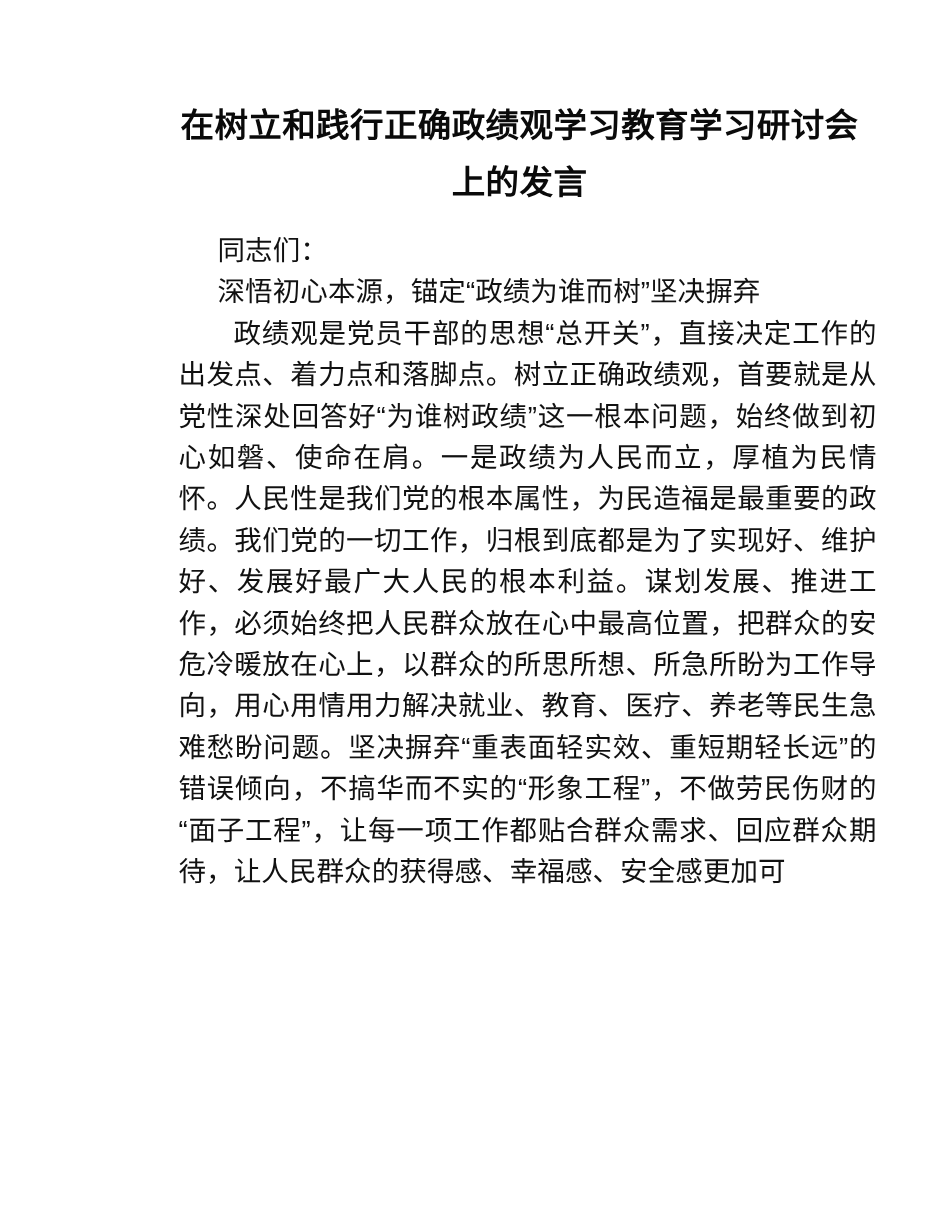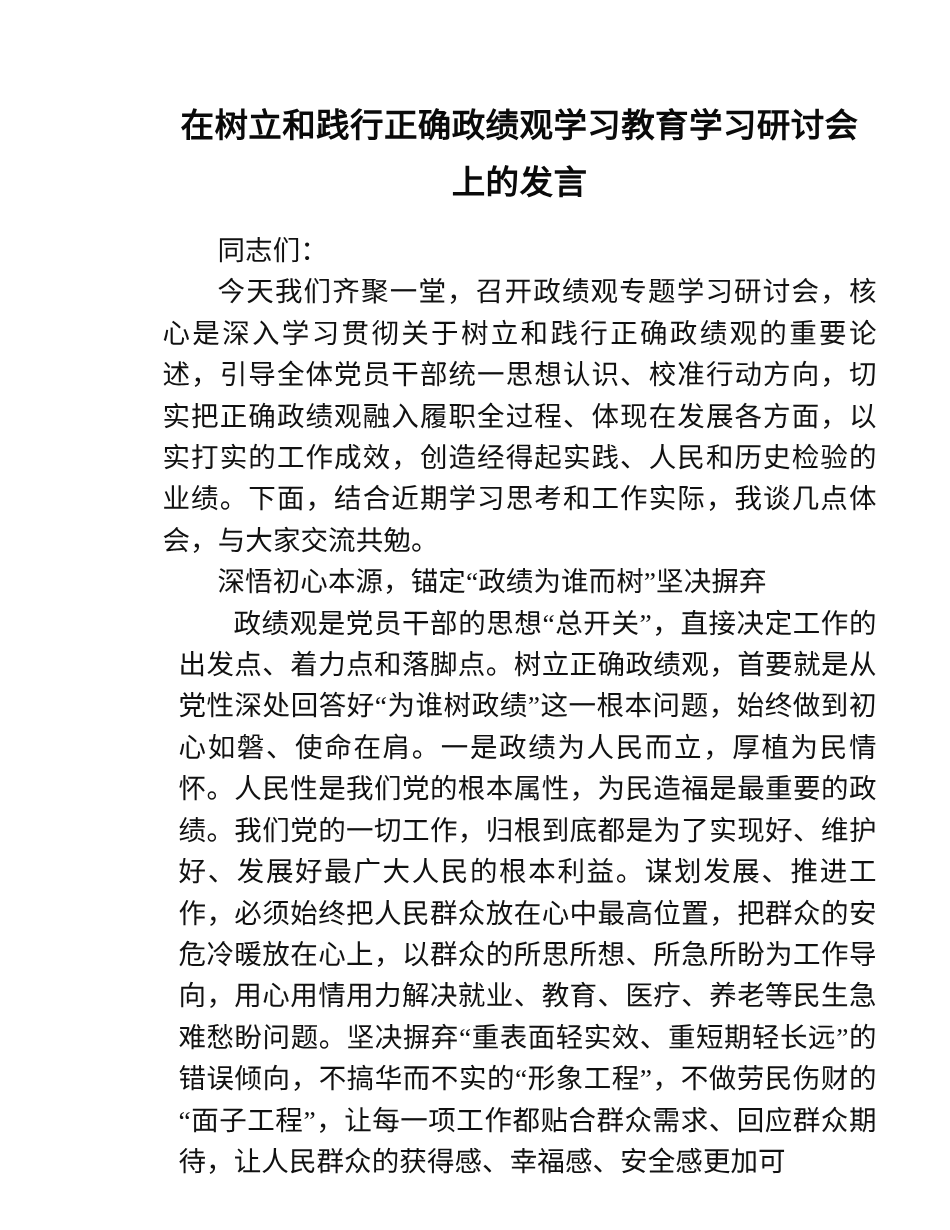--- a/index.html
+++ b/index.html
@@ -46,21 +46,21 @@
   }
 
   
   .doc-body {
     margin: 0;
     padding-top: 19px;
   }
 
   .para {
     margin: 0;
-    font-family: Liberation Serif, serif;
+    font-family: Liberation Sans, sans-serif;
     font-size: 27.5px;
     line-height: 41.4px;
     text-align: justify;
     text-justify: inter-ideograph;
     text-indent: 2em;
     letter-spacing: 0.1px;
     color: #111111;
     word-break: break-all;
   }
 
@@ -86,21 +86,20 @@
 
     <h1 class="doc-title">
       <span>在树立和践行正确政绩观学习教育学习研讨会</span>
       <span>上的发言</span>
     </h1>
 
     <div class="doc-body">
 
       <p class="para salutation">同志们：</p>
 
-      <p class="para">今天我们齐聚一堂，召开政绩观专题学习研讨会，核心是深入学习贯彻关于树立和践行正确政绩观的重要论述，引导全体党员干部统一思想认识、校准行动方向，切实把正确政绩观融入履职全过程、体现在发展各方面，以实打实的工作成效，创造经得起实践、人民和历史检验的业绩。下面，结合近期学习思考和工作实际，我谈几点体会，与大家交流共勉。</p>
 
       <p class="para section-heading">深悟初心本源，锚定“政绩为谁而树”坚决摒弃</p>
 
       <p class="para tail">政绩观是党员干部的思想“总开关”，直接决定工作的出发点、着力点和落脚点。树立正确政绩观，首要就是从党性深处回答好“为谁树政绩”这一根本问题，始终做到初心如磐、使命在肩。一是政绩为人民而立，厚植为民情怀。人民性是我们党的根本属性，为民造福是最重要的政绩。我们党的一切工作，归根到底都是为了实现好、维护好、发展好最广大人民的根本利益。谋划发展、推进工作，必须始终把人民群众放在心中最高位置，把群众的安危冷暖放在心上，以群众的所思所想、所急所盼为工作导向，用心用情用力解决就业、教育、医疗、养老等民生急难愁盼问题。坚决摒弃“重表面轻实效、重短期轻长远”的错误倾向，不搞华而不实的“形象工程”，不做劳民伤财的“面子工程”，让每一项工作都贴合群众需求、回应群众期待，让人民群众的获得感、幸福感、安全感更加可</p>
 
     </div>
   </div>
 </div>
 
 </body></html>

